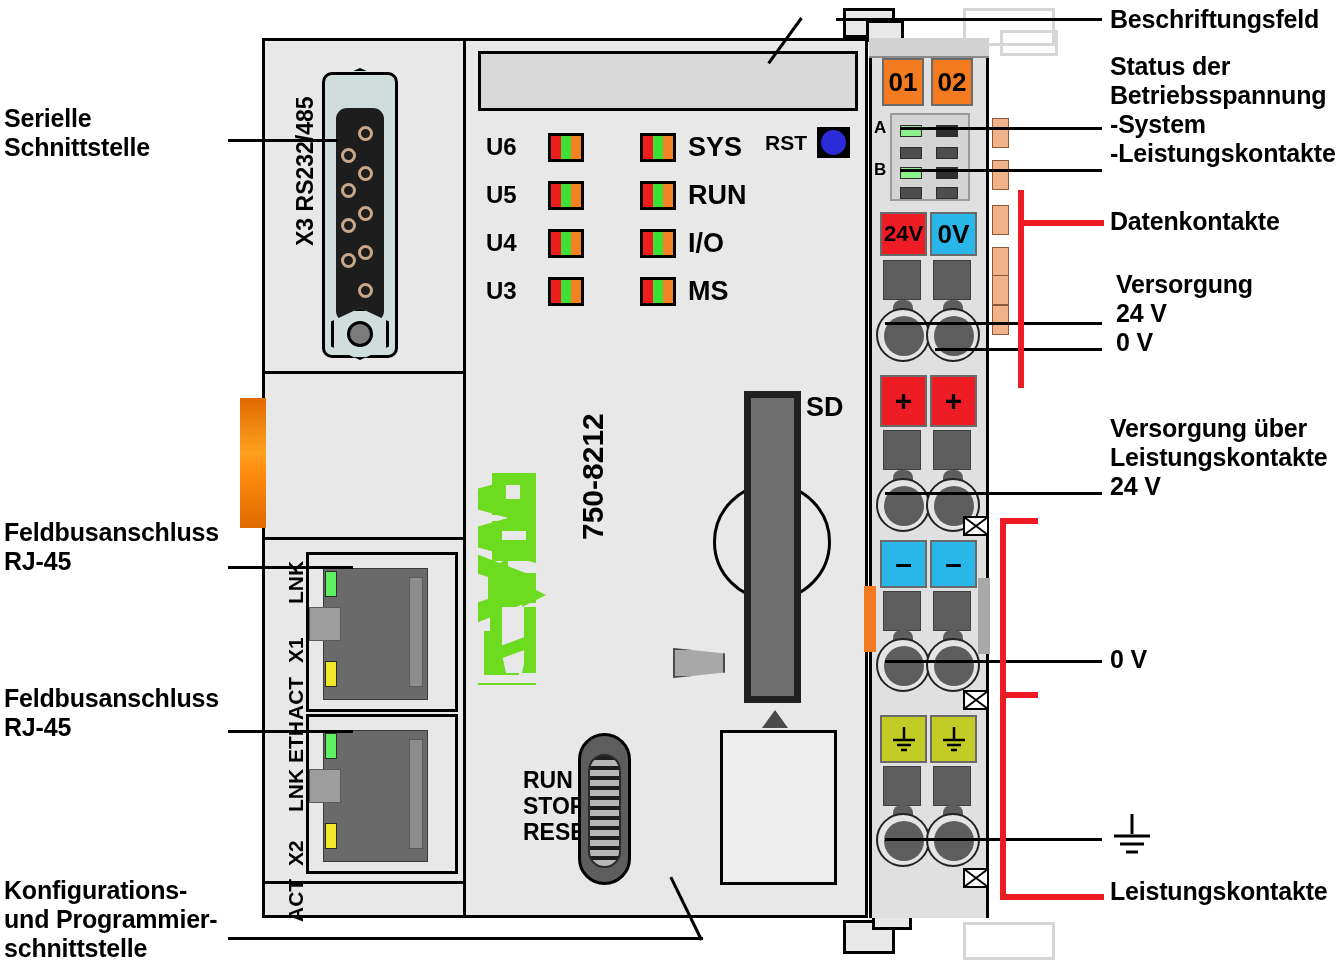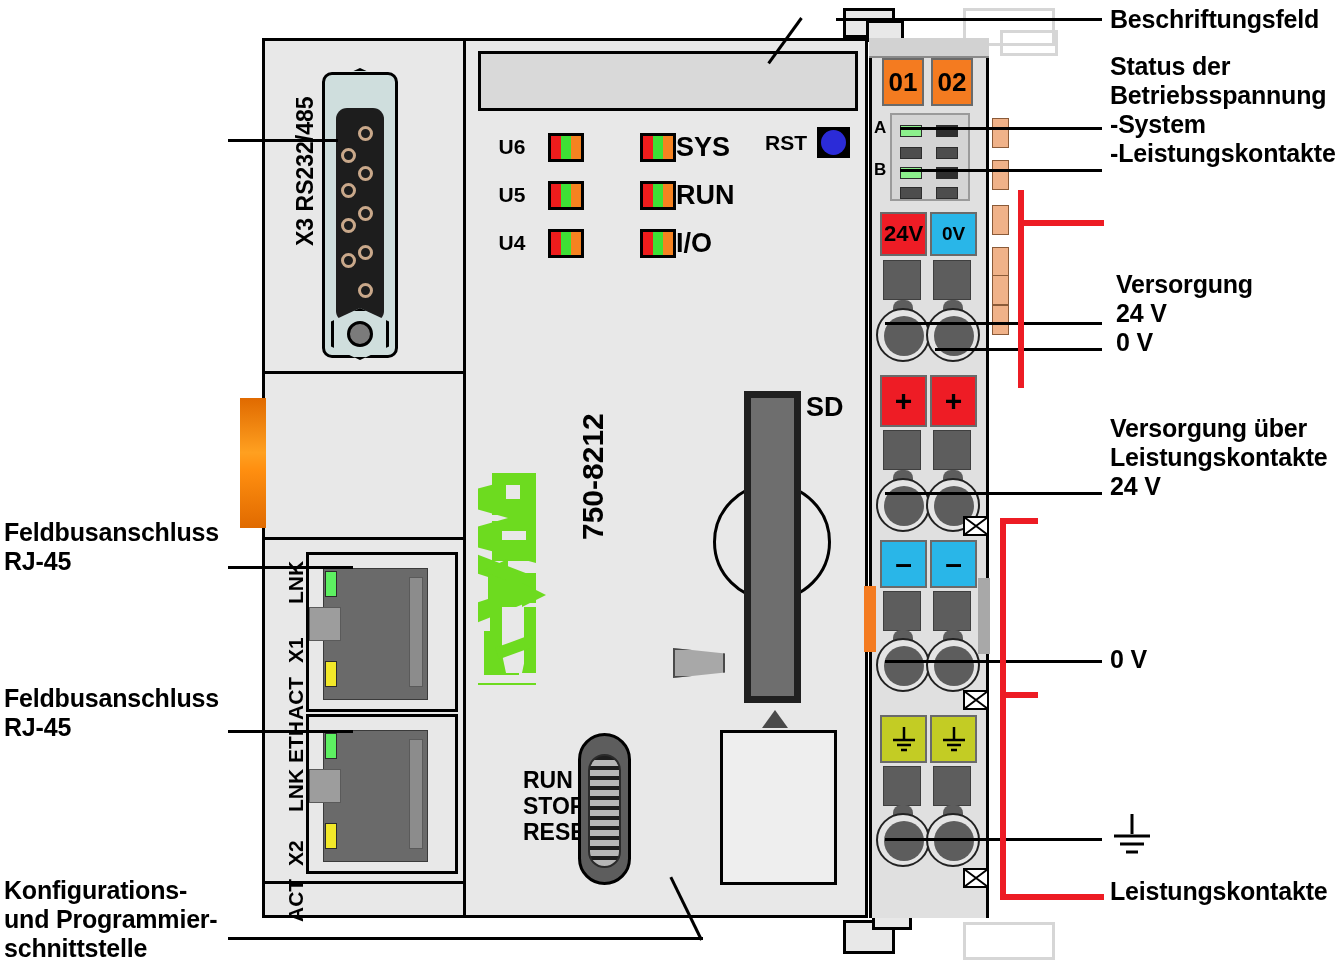--- a/index.html
+++ b/index.html
@@ -53,33 +53,33 @@
     position: absolute;
     left: 12px; top: 10px; width: 380px; height: 60px;
     background: #d9d9d9;
     border: 3px solid #000;
   }
 
   
   .ledpanel { position: absolute; left: 20px; top: 86px; width: 370px; height: 290px; }
   .ledrow { position: absolute; left: 0; width: 100%; height: 40px; display: flex; align-items: center; }
   .led-name {
-    width: 52px; text-align: center; font-size: 21px; font-weight: 700; color: #000;
+    width: 52px; text-align: left; font-size: 24px; font-weight: 700; color: #000;
     font-family: "Liberation Sans", sans-serif;
   }
   .led {
     width: 36px; height: 29px; margin-left: 10px;
     border: 3px solid #000; display: flex; flex-direction: row;
     background:#000;
   }
   .led i { flex: 1 1 auto; display: block; }
   .led i.r { background: #ee1c1c; }
   .led i.g { background: #3ee035; }
   .led i.o { background: #f58220; }
-  .led-label { font-size: 27px; font-weight: 700; color: #000; }
+  .led-label { margin-left: 12px; font-size: 27px; font-weight: 700; color: #000; }
   .led-gap { width: 46px; }
 
   .rst-wrap { position: absolute; right: 6px; top: 0px; display: flex; align-items: center; }
   .rst-text { font-size: 21px; font-weight: 700; margin-right: 10px; }
   .rst-btn {
     width: 33px; height: 31px; background: #000;
     display: flex; align-items: center; justify-content: center;
   }
   .rst-btn span { width: 25px; height: 25px; border-radius: 50%; background: #2b2bd8; display:block; }
 
@@ -183,21 +183,21 @@
     position: absolute; left: 869px; top: 38px; width: 120px; height: 880px;
     background: #e0e0e0; border-left: 3px solid #000; border-right:3px solid #000;
   }
   .tag {
     position: absolute; width: 42px; height: 48px;
     border: 2px solid #6a6a6a; display: flex; align-items: center; justify-content: center;
     font-size: 26px; font-weight: 700; color: #000;
   }
   .tag.orange { background: #f47b20; }
   .tag.red { background: #ee1c25; color:#000; font-size:22px; }
-  .tag.cyan { background: #29b6e8; color:#000; font-size:19px; }
+  .tag.cyan { background: #29b6e8; color:#000; font-size:26px; }
   .tag.blue-m { background: #29b6e8; }
   .tag.olive { background: #c3cc24; }
   .contact {
     position: absolute; width: 38px; height: 40px; background: #5d5d5d;
     border: 1px solid #3f3f3f;
   }
   .clamp-wrap { position: absolute; width: 104px; height: 62px; }
   .clamp {
     position: absolute; width: 54px; height: 54px; border-radius: 50%;
     border: 2px solid #222; background: #e4e4e4;
@@ -343,20 +343,35 @@
           </span>
         <span class="led-gap"></span>
         <span class="led">
             <i class="r"></i>
             <i class="g"></i>
             <i class="o"></i>
           </span>
         <span class="led-label">I/O</span>
       </div>
 
+      <div class="ledrow" style="top:144px;">
+        <span class="led-name">U3</span>
+        <span class="led">
+            <i class="r"></i>
+            <i class="g"></i>
+            <i class="o"></i>
+          </span>
+        <span class="led-gap"></span>
+        <span class="led">
+            <i class="r"></i>
+            <i class="g"></i>
+            <i class="o"></i>
+          </span>
+        <span class="led-label">MS</span>
+      </div>
 
 
 
       <div class="rst-wrap">
         <span class="rst-text">RST</span>
         <span class="rst-btn">
             <span></span>
           </span>
       </div>
     </div>
@@ -548,33 +563,36 @@
   <div class="lead h" style="left:885px;top:838px;width:217px;"></div>
 
   <div class="redline v" style="left:1018px;top:190px;height:198px;"></div>
   <div class="redline h" style="left:1018px;top:220px;width:86px;"></div>
 
   <div class="redline v" style="left:1000px;top:518px;height:382px;"></div>
   <div class="redline h" style="left:1000px;top:518px;width:38px;"></div>
   <div class="redline h" style="left:1000px;top:692px;width:38px;"></div>
   <div class="redline h" style="left:1000px;top:894px;width:104px;"></div>
 
+  <div class="anno l" style="left:4px;top:104px;width:220px;">Serielle
+Schnittstelle</div>
   <div class="anno l" style="left:4px;top:518px;width:250px;">Feldbusanschluss
 RJ-45</div>
   <div class="anno l" style="left:4px;top:684px;width:250px;">Feldbusanschluss
 RJ-45</div>
   <div class="anno r" style="left:1110px;top:5px;width:234px;">Beschriftungsfeld</div>
 
   <div class="anno l" style="left:4px;top:876px;width:250px;">Konfigurations-
 und Programmier-
 schnittstelle</div>
   <div class="anno r" style="left:1110px;top:52px;width:240px;">Status der
 Betriebsspannung
 -System
 -Leistungskontakte</div>
+  <div class="anno r" style="left:1110px;top:207px;width:234px;">Datenkontakte</div>
   <div class="anno r" style="left:1110px;top:270px;width:234px;margin-left:6px;">Versorgung
 24 V
 0 V</div>
   <div class="anno r" style="left:1110px;top:414px;width:238px;">Versorgung über
 Leistungskontakte
 24 V</div>
   <div class="anno r" style="left:1110px;top:645px;width:234px;">0 V</div>
   <div class="anno r" style="left:1110px;top:877px;width:234px;">Leistungskontakte</div>
 
   <div class="gnd-sym" style="left:1110px;top:812px;">

